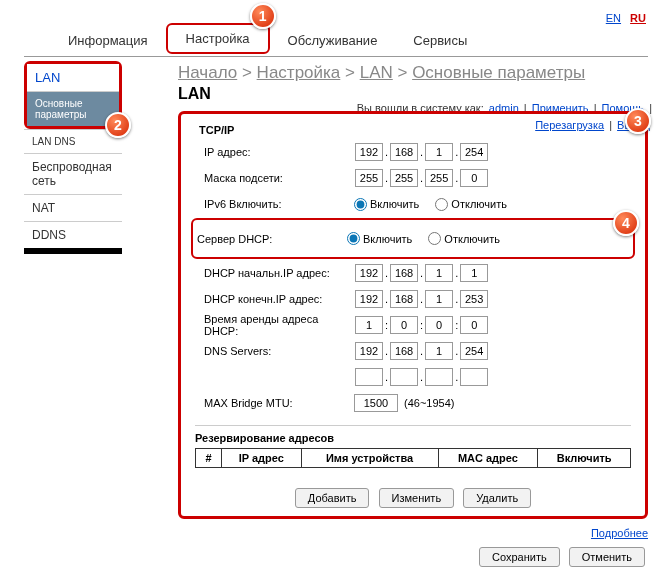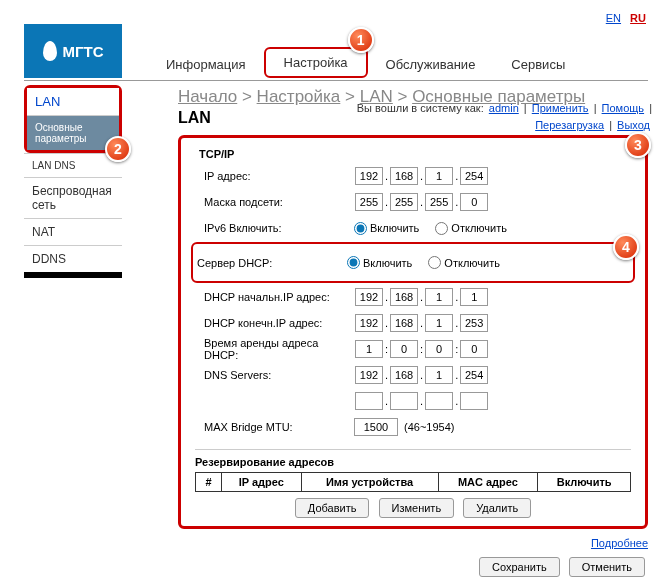--- a/index.html
+++ b/index.html
@@ -37,41 +37,37 @@
   .octet { width: 28px; height: 18px; border: 1px solid #999; text-align: center; font-size: 11px; margin: 0 1px; }
   .dot { margin: 0 1px; }
   .radio-group { display: flex; gap: 16px; align-items: center; }
   .radio-group label { display: flex; align-items: center; gap: 3px; font-size: 11px; }
   .dhcp-row { border: 2px solid #c00; border-radius: 6px; padding: 12px 4px; margin: 2px -4px; }
   .lease-note { font-size: 10px; color: #333; margin-left: 150px; }
   .mtu-input { width: 44px; height: 18px; border: 1px solid #999; text-align: center; font-size: 11px; }
   .sub-legend { font-weight: bold; font-size: 11px; margin-top: 10px; border-top: 1px solid #ccc; padding-top: 6px; }
   table.reserve { width: 100%; border-collapse: collapse; margin-top: 4px; }
   table.reserve th { border: 1px solid #333; padding: 3px 6px; font-size: 11px; background: #fff; }
-  .tbl-btns { text-align: center; margin-top: 6px; }
+  .tbl-btns { text-align: center; margin-top: 20px; }
   .btn { padding: 3px 12px; border: 1px solid #999; background: #f2f2f2; border-radius: 3px; font-size: 11px; margin: 0 3px; cursor: pointer; }
   .more { text-align: right; margin: 8px 0; }
   .more a { color: #0046cc; text-decoration: underline; font-size: 11px; }
   .footer-btns { text-align: right; margin-top: 6px; }
   input[type="radio"] { accent-color: #0b76b6; margin: 0; }
 </style>
 </head>
 <body>
 <div class="page">
 
 <div class="lang-bar">
   <a class="lang-en">EN</a>
   <a class="lang-ru">RU</a>
 </div>
 
 <div class="header">
-  <div class="logo">
-    <span class="logo-icon"></span>
-    <span>МГТС</span>
-  </div>
   <div class="tabs">
     <div class="tab">Информация</div>
     <div class="tab highlight-tab" style="position:relative;">
       <span>Настройка</span>
       <div class="callout" style="top:-22px; right:-8px;">1</div>
     </div>
     <div class="tab">Обслуживание</div>
     <div class="tab">Сервисы</div>
   </div>
 </div>

